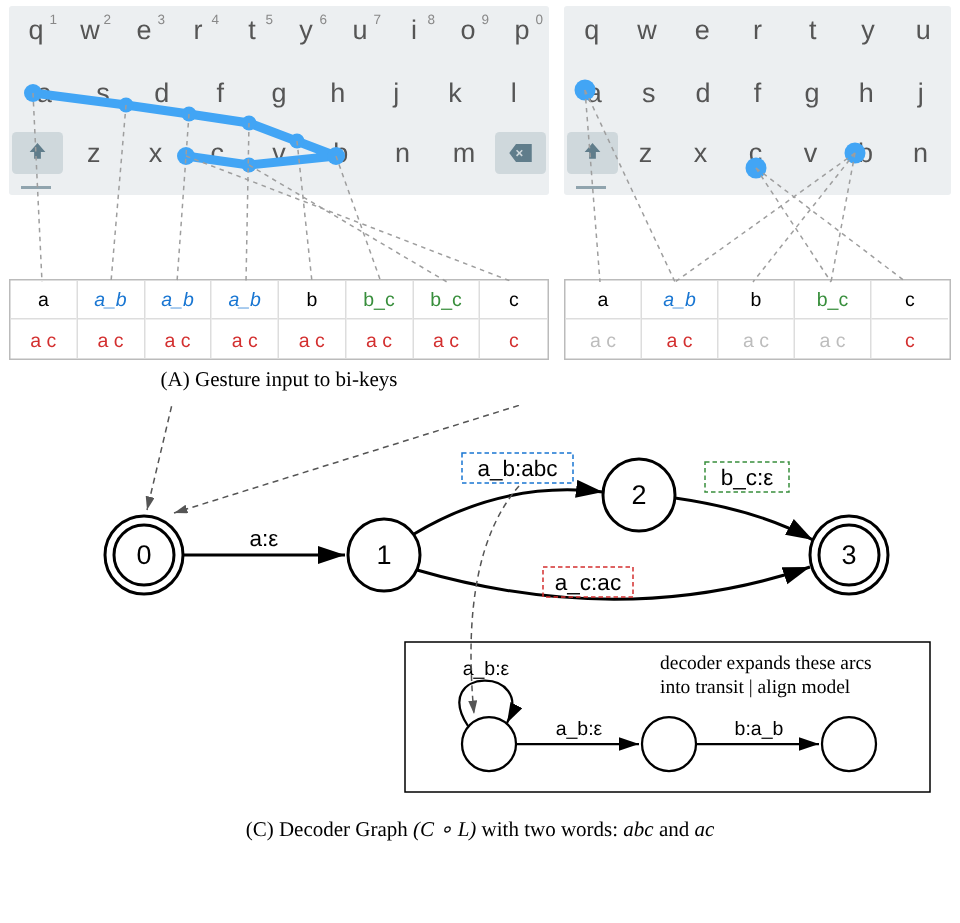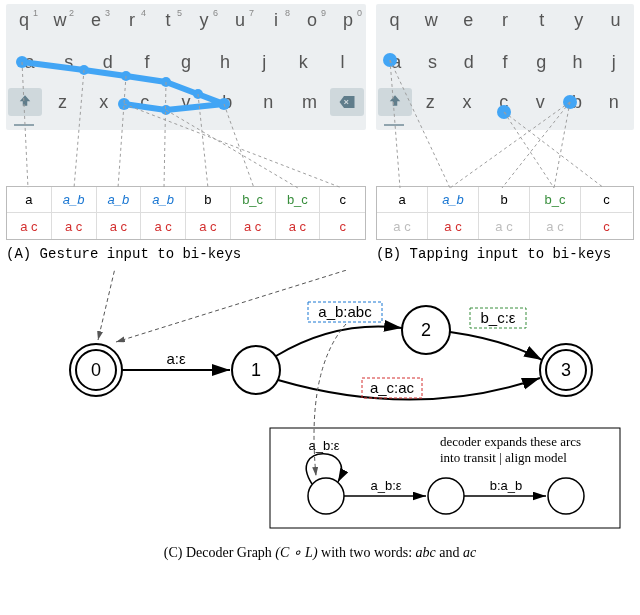--- a/index.html
+++ b/index.html
@@ -26,21 +26,21 @@
   .bikey-table { margin-top: 56px; border: 1px solid #bbb; display: flex; font-size: 13px; }
   .bikey-col { border-right: 1px solid #ddd; display: flex; flex-direction: column; }
   .bikey-col:last-child { border-right: none; }
   .bikey-cell { height: 26px; display: flex; align-items: center; justify-content: center; padding: 0 4px; }
   .bikey-cell.top { border-bottom: 1px solid #ddd; }
   .blue { color: #1976d2; font-style: italic; }
   .green { color: #388e3c; }
   .red { color: #d32f2f; }
   .grey { color: #bdbdbd; }
   .black { color: #000; }
-  .caption { font-size: 14px; margin-top: 6px; font-family: Liberation Mono, monospace; }
+  .caption { text-align: center; font-size: 14px; margin-top: 6px; font-family: Liberation Serif, serif; }
   .decoder-wrap { position: relative; width: 628px; height: 270px; margin: 8px auto 0 auto; }
   .caption-c { text-align: center; font-size: 14px; font-family: "Times New Roman", serif; margin-top: 4px; }
   .kb-b .key { font-size: 18px; }
   .kb-b .row2, .kb-b .row3 { padding: 0 2px; }
   .decoder-note { font-family: "Times New Roman", serif; font-size: 13px; }
   .shiftbar { position:absolute; left:8px; bottom:4px; width:20px; height:2px; background:#90a4ae; }
 </style>
 </head>
 <body>
 
@@ -212,21 +212,20 @@
         </div>
         <div class="bikey-col" style="width: 51px;">
           <div class="bikey-cell top green">b_c</div>
           <div class="bikey-cell grey">a c</div>
         </div>
         <div class="bikey-col" style="width: 51px;">
           <div class="bikey-cell top black">c</div>
           <div class="bikey-cell red">c</div>
         </div>
       </div>
-    <div class="caption">(B)  Tapping input to bi-keys</div>
   </div>
 </div>
 
 <div class="decoder-wrap">
   <svg width="628" height="270">
     <defs>
       <marker id="arr" markerWidth="10" markerHeight="10" refX="9" refY="3" orient="auto">
         <path d="M0,0 L0,6 L9,3 z" fill="#000"></path>
       </marker>
       <marker id="darr" markerWidth="10" markerHeight="10" refX="9" refY="3" orient="auto">

